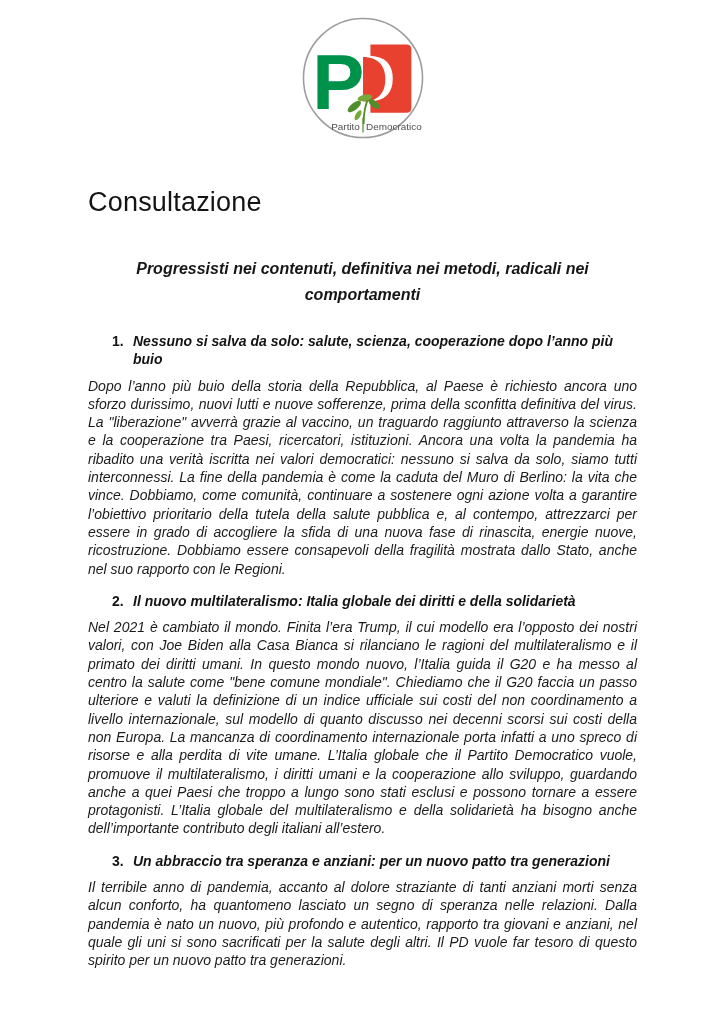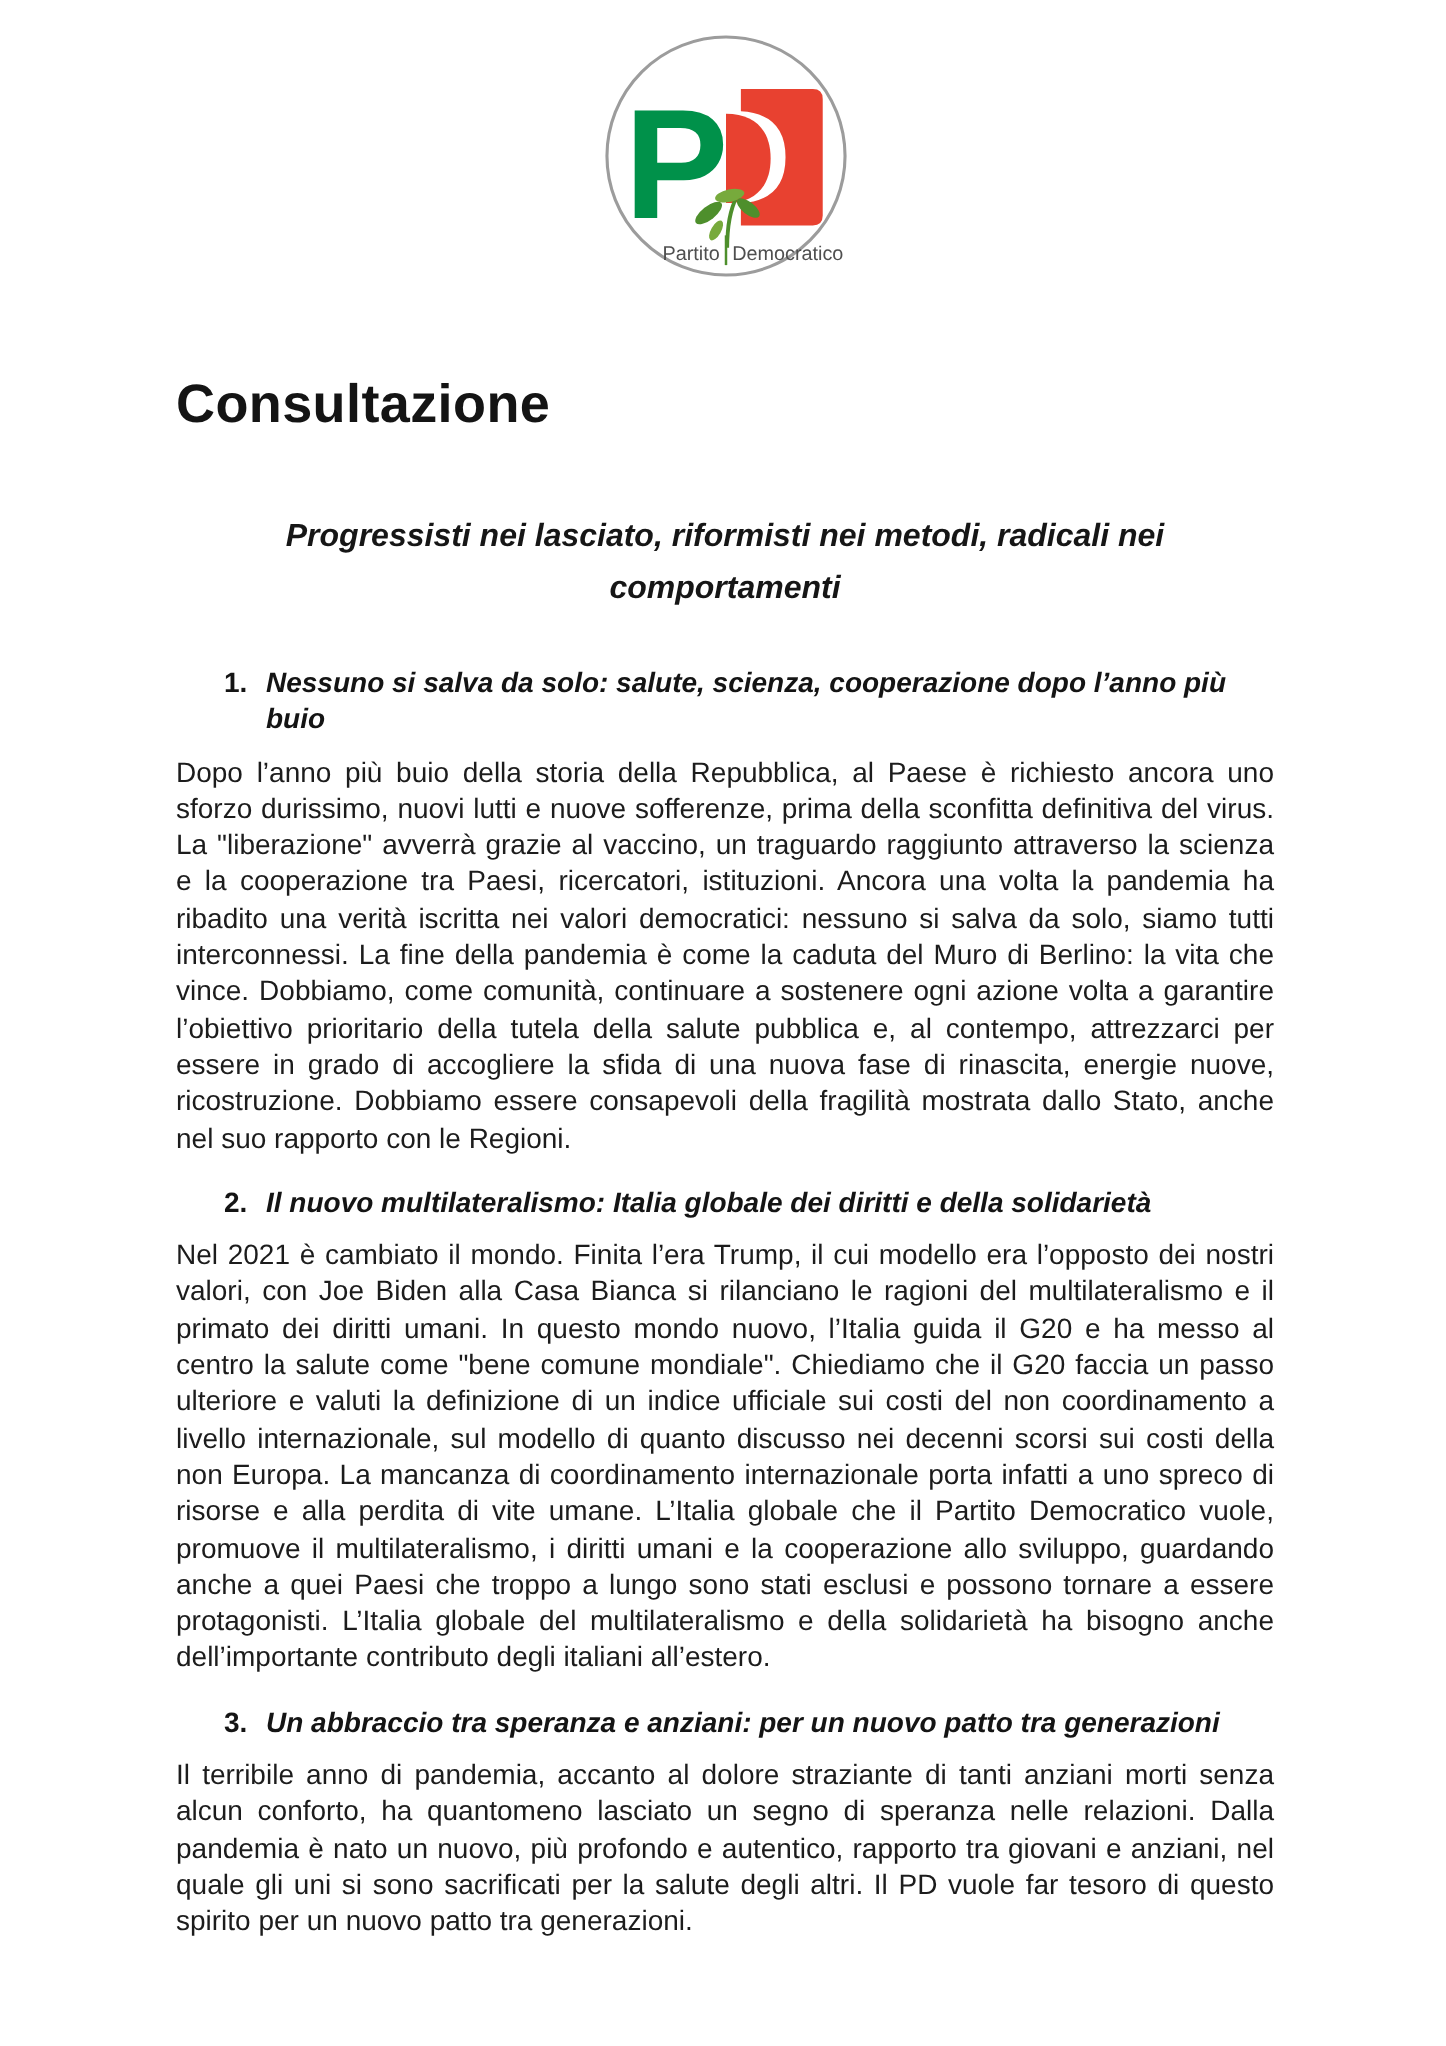--- a/index.html
+++ b/index.html
@@ -24,21 +24,21 @@
   .logo-wrap {
     width: 124px;
     height: 124px;
     margin: 0 auto;
   }
   .logo-wrap svg { display: block; width: 124px; height: 124px; }
   h1.doc-title {
     margin: 46px 0 0 0;
     font-size: 27px;
     line-height: 32px;
-    font-weight: bold;
+    font-weight: normal;
     color: #141414;
     letter-spacing: 0.2px;
   }
   .doc-subtitle {
     margin: 38px auto 0 auto;
     max-width: 515px;
     text-align: center;
     font-weight: bold;
     font-style: italic;
     font-size: 16px;
@@ -61,20 +61,21 @@
     flex-shrink: 0;
   }
   .sec-title { flex: 1; font-style: italic; }
   .sec-body {
     margin: 8px 0 14px 0;
     font-size: 14px;
     line-height: 18.3px;
     text-align: justify;
     hyphens: none;
     color: #1c1c1c;
+    font-style: italic;
   }
 </style>
 </head>
 <body>
 
 <div class="page">
 
   <div class="logo-wrap">
     <svg viewBox="0 0 200 200" xmlns="http://www.w3.org/2000/svg">
       <circle cx="100" cy="100" r="96" fill="#ffffff" style="stroke: var(--logo-ring); stroke-width: 2.5;"></circle>
@@ -95,21 +96,21 @@
 
       <line x1="100" y1="164" x2="100" y2="188" style="stroke: var(--logo-olive-dark); stroke-width: 2;"></line>
 
       <text x="95" y="184" text-anchor="end" font-size="16" font-family="'Liberation Sans', sans-serif" style="fill: var(--logo-caption);">Partito</text>
       <text x="105" y="184" text-anchor="start" font-size="16" font-family="'Liberation Sans', sans-serif" style="fill: var(--logo-caption);">Democratico</text>
     </svg>
   </div>
 
   <h1 class="doc-title">Consultazione</h1>
 
-  <div class="doc-subtitle">Progressisti nei lasciato, riformisti nei metodi, radicali nei comportamenti</div>
+  <div class="doc-subtitle">Progressisti nei contenuti, definitiva nei metodi, radicali nei comportamenti</div>
 
   <div class="sections" id="sections">
   <section class="section">
     <h2 class="sec-head">
       <span class="sec-num">1.</span>
       <span class="sec-title">Nessuno si salva da solo: salute, scienza, cooperazione dopo l’anno più buio</span>
     </h2>
     <p class="sec-body">Dopo l’anno più buio della storia della Repubblica, al Paese è richiesto ancora uno sforzo durissimo, nuovi lutti e nuove sofferenze, prima della sconfitta definitiva del virus. La "liberazione" avverrà grazie al vaccino, un traguardo raggiunto attraverso la scienza e la cooperazione tra Paesi, ricercatori, istituzioni. Ancora una volta la pandemia ha ribadito una verità iscritta nei valori democratici: nessuno si salva da solo, siamo tutti interconnessi. La fine della pandemia è come la caduta del Muro di Berlino: la vita che vince. Dobbiamo, come comunità, continuare a sostenere ogni azione volta a garantire l’obiettivo prioritario della tutela della salute pubblica e, al contempo, attrezzarci per essere in grado di accogliere la sfida di una nuova fase di rinascita, energie nuove, ricostruzione. Dobbiamo essere consapevoli della fragilità mostrata dallo Stato, anche nel suo rapporto con le Regioni.</p>
   </section>
 

